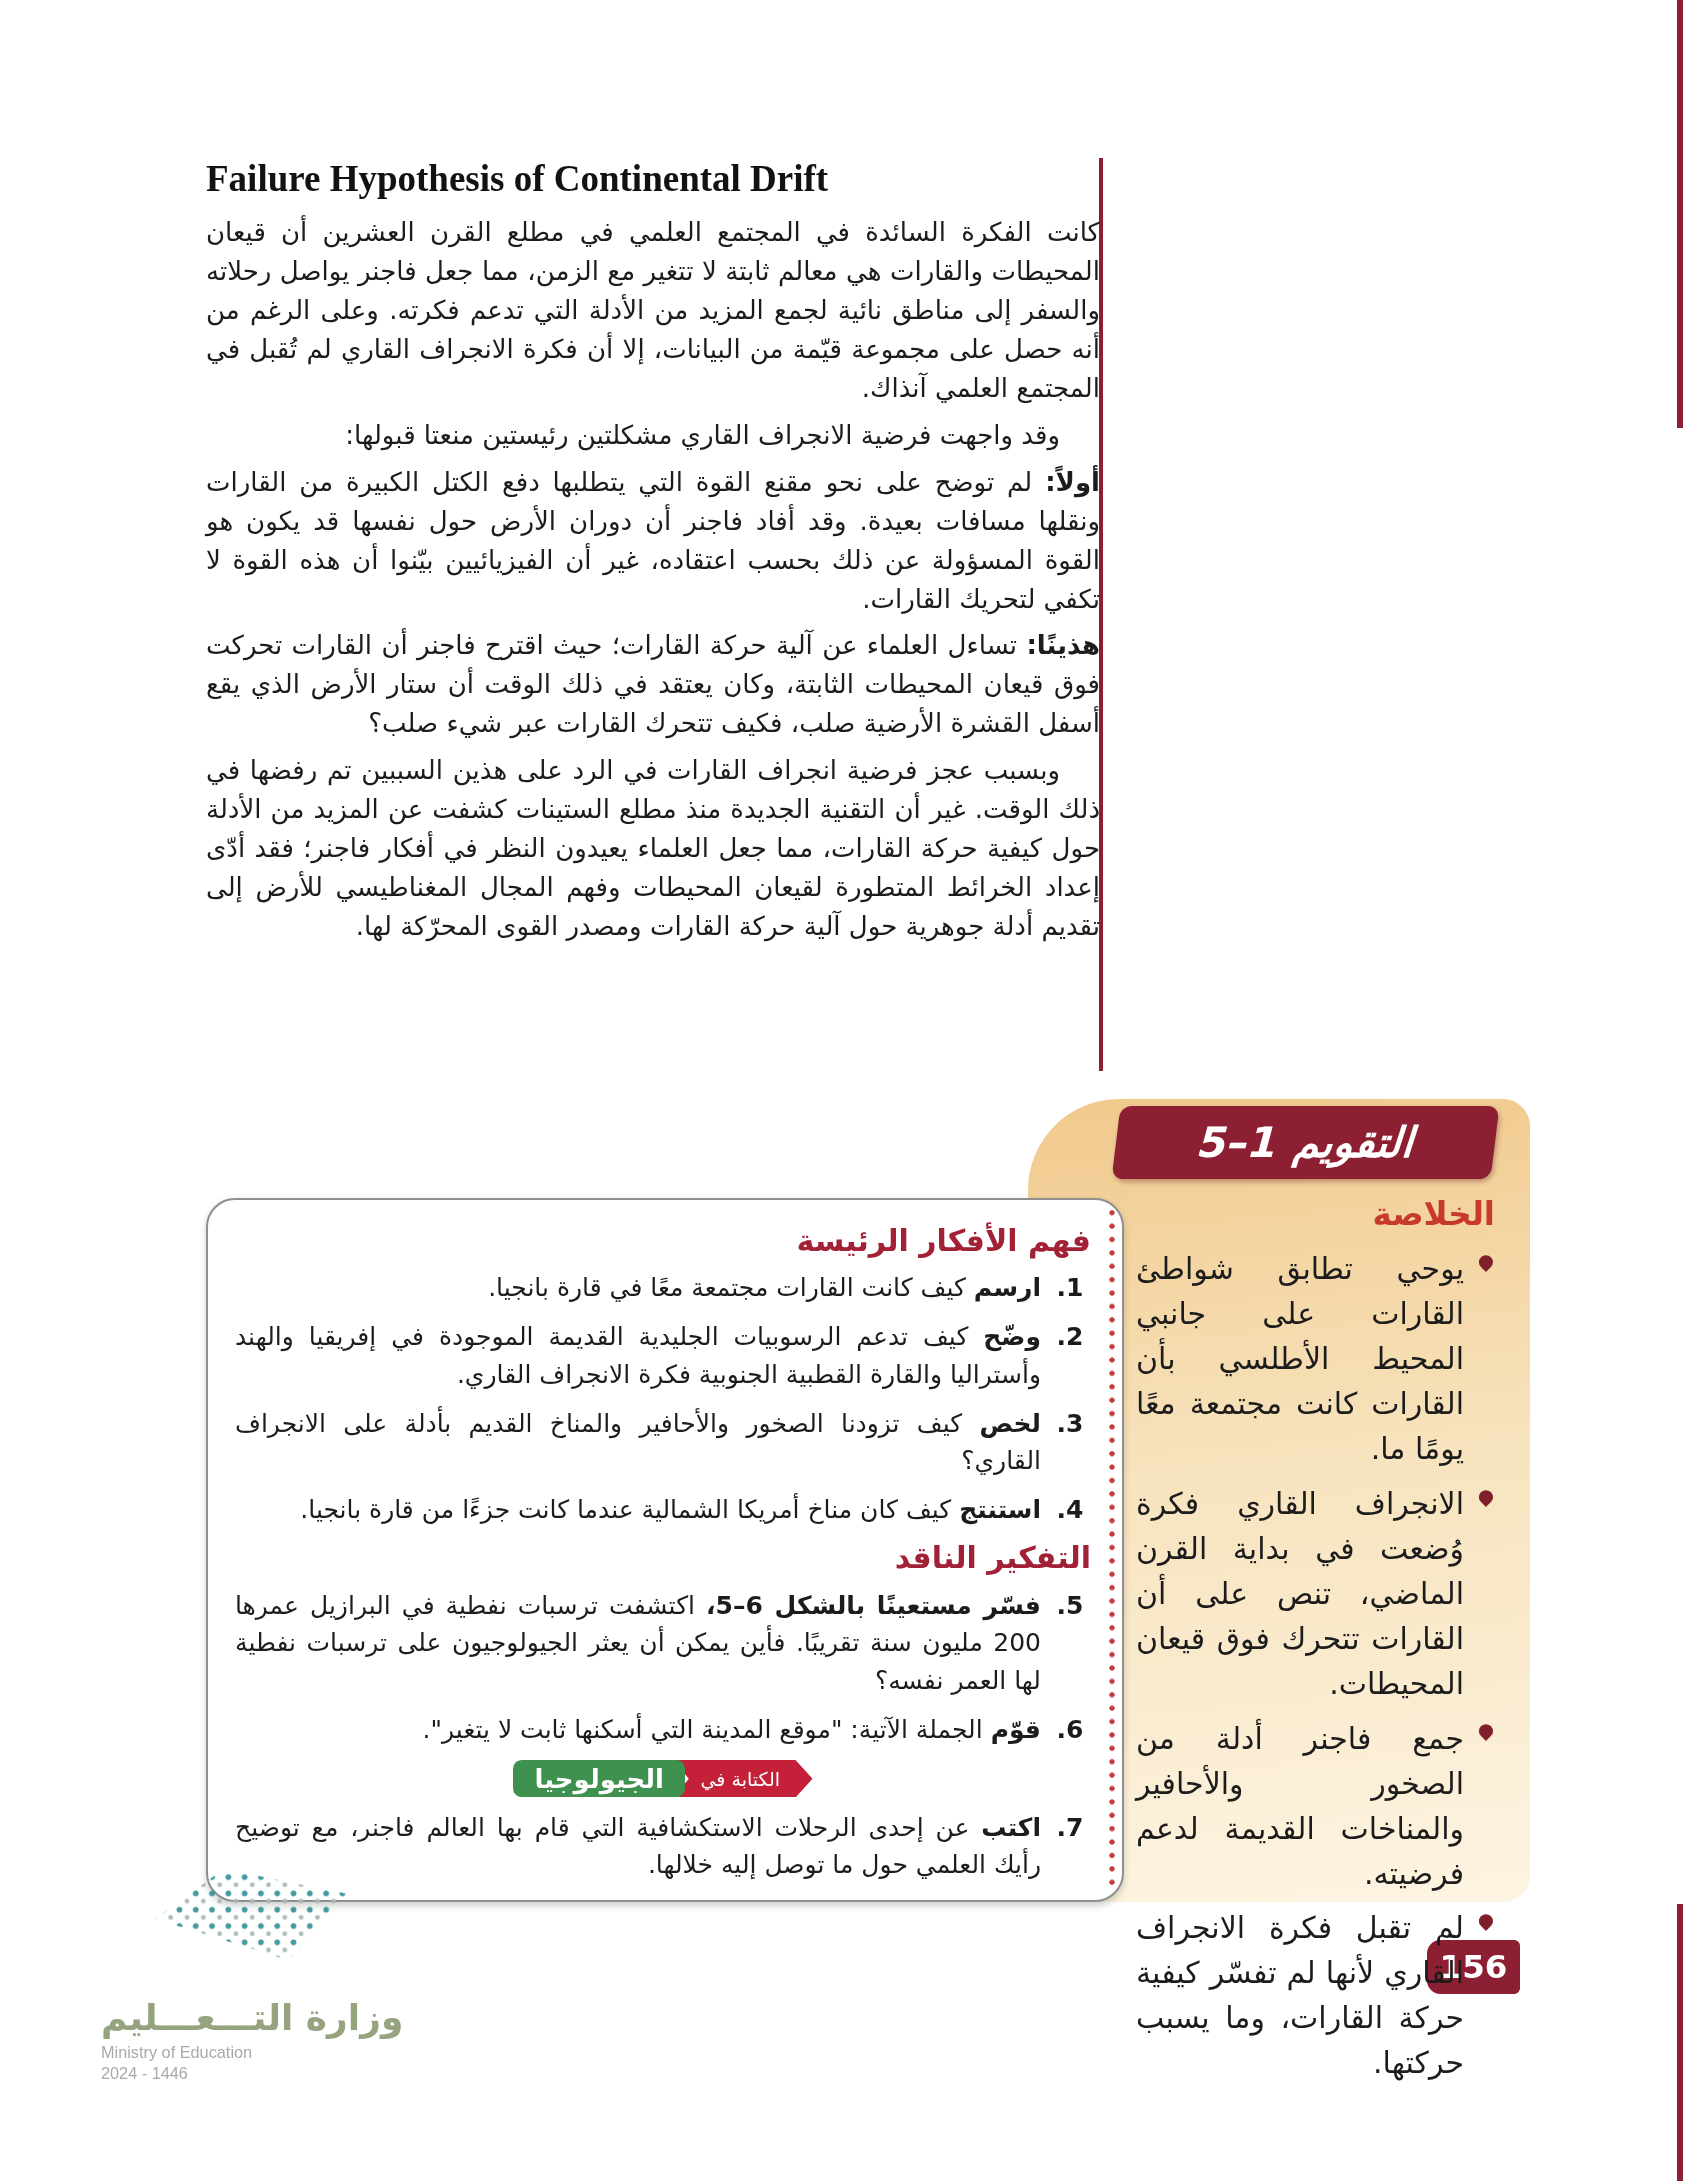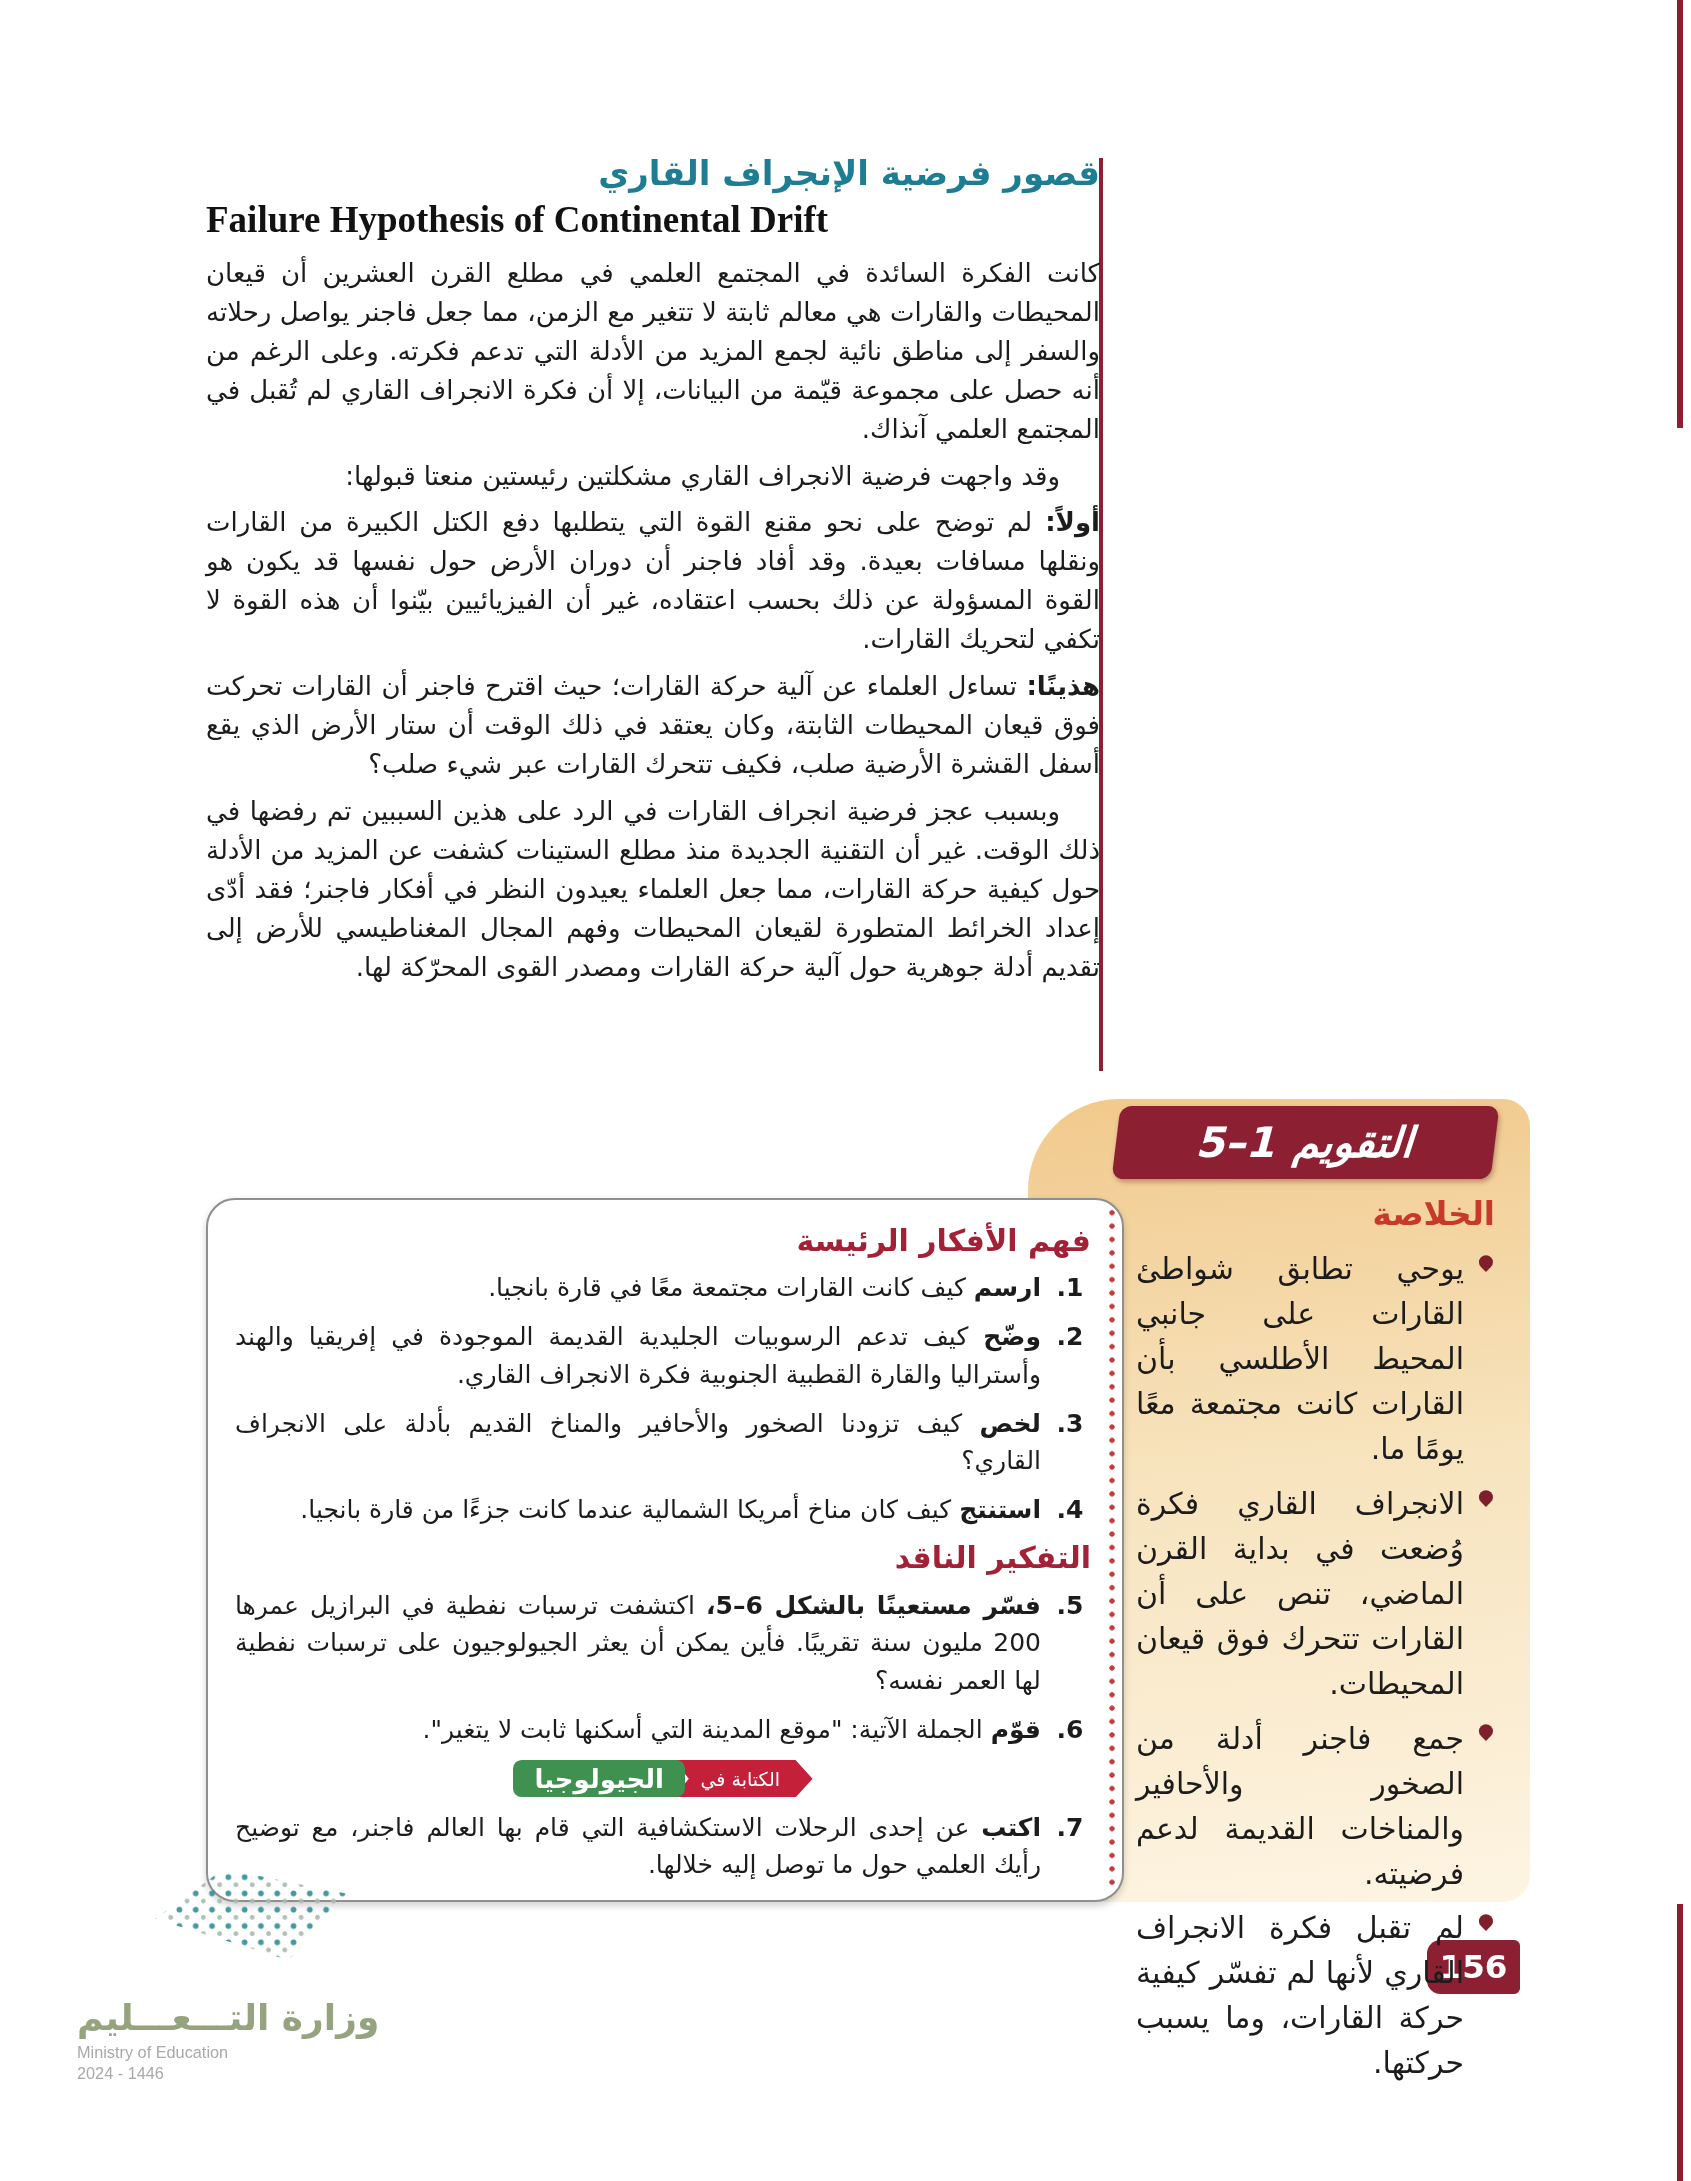--- a/index.html
+++ b/index.html
@@ -66,36 +66,35 @@
   .page-num { position:absolute; left:1427px; top:1940px; width:93px; height:54px; background:#8c2032;
     color:#ffffff; font-weight:bold; font-size:32.5px; border-radius:13.4px 5.7px 5.7px 13.4px;
     display:flex; align-items:center; justify-content:center; }
 
   .dots { position:absolute; left:155px; top:1869px; width:196px; height:91px; z-index:4; opacity:.9;
     background-image:radial-gradient(circle, #2f8f96 2.5px, transparent 3.3px),
                      radial-gradient(circle, #a9bab4 2px, transparent 2.8px);
     background-size:16.3px 16.3px, 16.3px 16.3px; background-position:0 0, 7.6px 7.6px;
     clip-path:polygon(0% 55%, 35% 0%, 100% 28%, 68% 100%); }
 
-  .ministry { position:absolute; left:77px; top:1998px; text-align:left; }
+  .ministry { position:absolute; left:101px; top:1998px; text-align:left; }
   .m-ar { direction:rtl; text-align:left; color:#95a37e; font-weight:bold; font-size:36px; line-height:1.1; }
   .m-en { font-family:"Liberation Sans", sans-serif; color:#a9a9a9; font-size:16.3px; margin-top:5.7px; }
   .m-years { font-family:"Liberation Sans", sans-serif; color:#a9a9a9; font-size:16.3px; margin-top:1.9px; }
 </style>
 </head>
 <body>
 
 <div class="page">
 
   <div class="edge-bar edge-top"></div>
   <div class="edge-bar edge-bottom"></div>
   <div class="vrule"></div>
 
   <div class="content">
-    <h2 class="title-ar">قصور فرضية الإنجراف القاري</h2>
     <h1 class="title-en">Failure Hypothesis of Continental Drift</h1>
 
     <p class="para"><span class="lead"></span> <span>كانت الفكرة السائدة في المجتمع العلمي في مطلع القرن العشرين أن قيعان المحيطات والقارات هي معالم ثابتة لا تتغير مع الزمن، مما جعل فاجنر يواصل رحلاته والسفر إلى مناطق نائية لجمع المزيد من الأدلة التي تدعم فكرته. وعلى الرغم من أنه حصل على مجموعة قيّمة من البيانات، إلا أن فكرة الانجراف القاري لم تُقبل في المجتمع العلمي آنذاك.</span></p>
     <p class="para indent"><span class="lead"></span> <span>وقد واجهت فرضية الانجراف القاري مشكلتين رئيستين منعتا قبولها:</span></p>
     <p class="para"><span class="lead">أولاً:</span> <span>لم توضح على نحو مقنع القوة التي يتطلبها دفع الكتل الكبيرة من القارات ونقلها مسافات بعيدة. وقد أفاد فاجنر أن دوران الأرض حول نفسها قد يكون هو القوة المسؤولة عن ذلك بحسب اعتقاده، غير أن الفيزيائيين بيّنوا أن هذه القوة لا تكفي لتحريك القارات.</span></p>
     <p class="para"><span class="lead">هذينًا:</span> <span>تساءل العلماء عن آلية حركة القارات؛ حيث اقترح فاجنر أن القارات تحركت فوق قيعان المحيطات الثابتة، وكان يعتقد في ذلك الوقت أن ستار الأرض الذي يقع أسفل القشرة الأرضية صلب، فكيف تتحرك القارات عبر شيء صلب؟</span></p>
     <p class="para indent"><span class="lead"></span> <span>وبسبب عجز فرضية انجراف القارات في الرد على هذين السببين تم رفضها في ذلك الوقت. غير أن التقنية الجديدة منذ مطلع الستينات كشفت عن المزيد من الأدلة حول كيفية حركة القارات، مما جعل العلماء يعيدون النظر في أفكار فاجنر؛ فقد أدّى إعداد الخرائط المتطورة لقيعان المحيطات وفهم المجال المغناطيسي للأرض إلى تقديم أدلة جوهرية حول آلية حركة القارات ومصدر القوى المحرّكة لها.</span></p>
   </div>
 
   <div class="tan-panel"></div>

